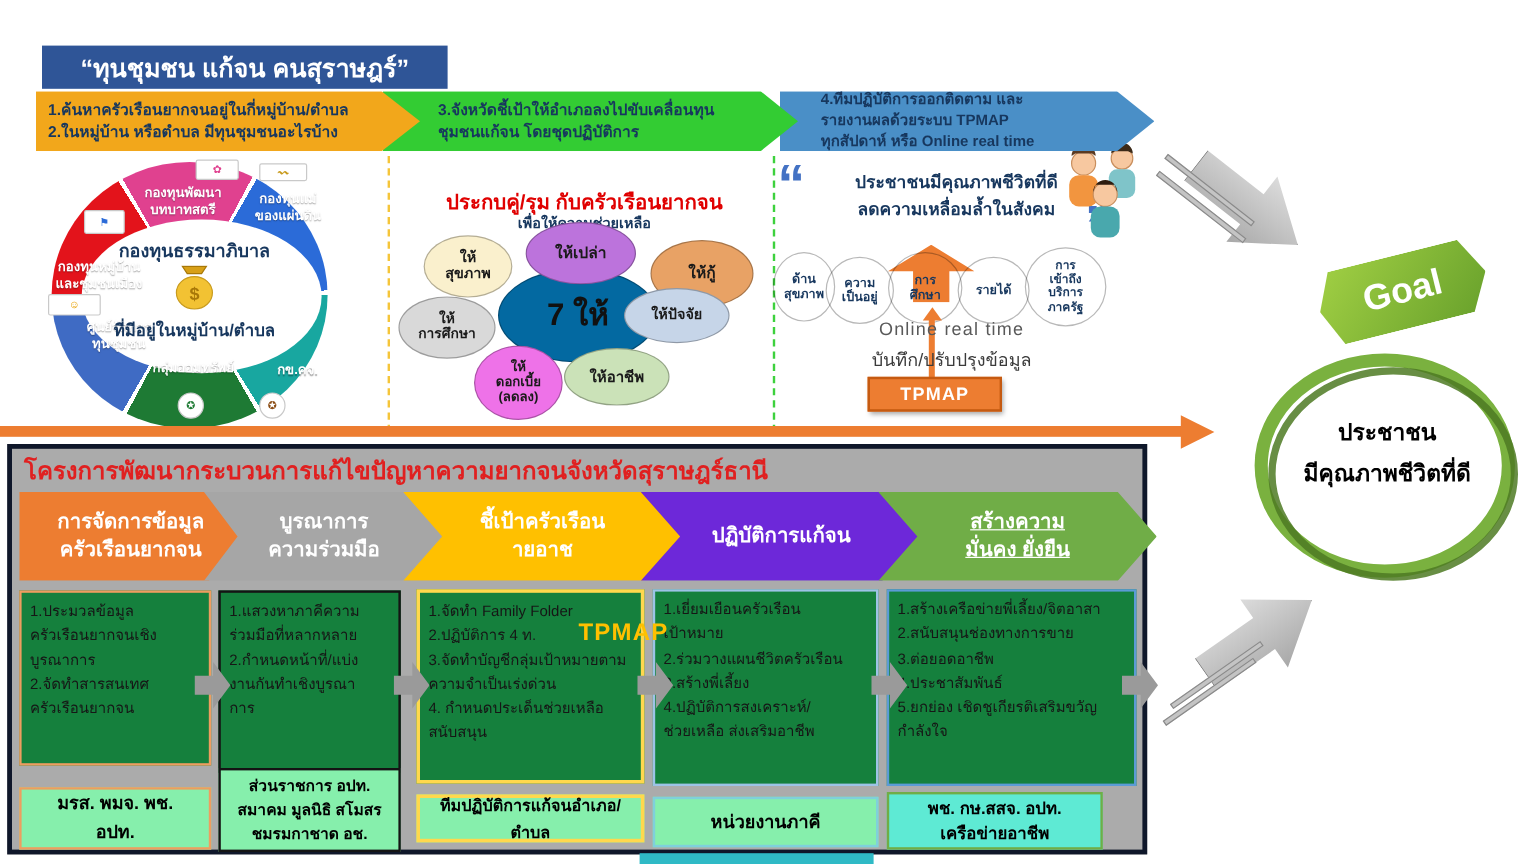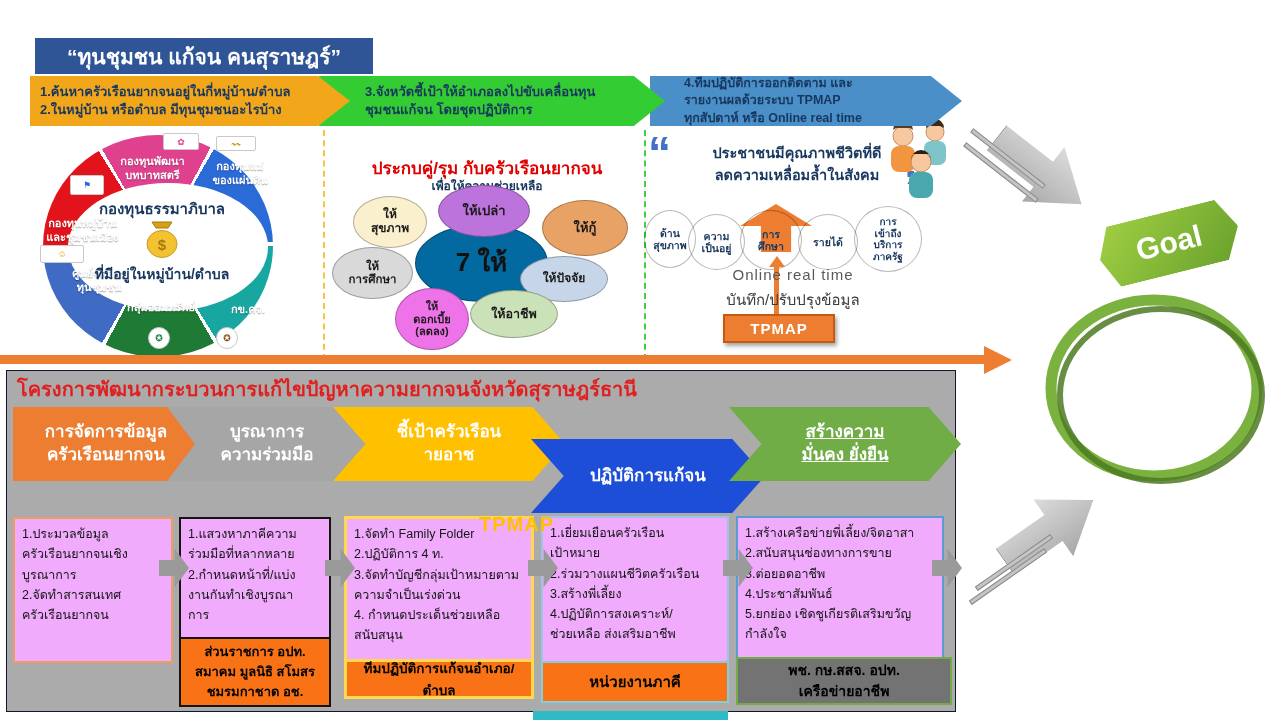--- a/index.html
+++ b/index.html
@@ -48,21 +48,21 @@
   
   .seven { left:332px; top:132px; width:310px; height:226px; }
   .seven .h1 { top:4px;  width:100%; font-size:12.5px; font-weight:bold; color:#17375e; text-align:center; }
   .seven .h2 { top:22px; width:100%; font-size:17px;   font-weight:bold; color:#e00000; text-align:center; }
   .seven .h3 { top:44px; width:100%; font-size:12px;   font-weight:bold; color:#17375e; text-align:center; }
   .ellipse { border-radius:50%; border:1px solid rgba(0,0,0,.28); color:#1a1a1a; font-weight:bold;
              line-height:1.15; }
   .seven .center-e { left:83px; top:92px; width:133px; height:78px; font-size:26px; color:#111; }
   .g0 { left:106px; top:53px;  width:92px; height:52px; font-size:13px; }
   .g1 { left:210px; top:68px;  width:86px; height:56px; font-size:13px; }
-  .g2 { left:188px; top:124px; width:88px; height:46px; font-size:12px; }
+  .g2 { left:188px; top:108px; width:88px; height:46px; font-size:12px; }
   .g3 { left:138px; top:158px; width:88px; height:48px; font-size:12.5px; }
   .g4 { left:63px;  top:156px; width:74px; height:62px; font-size:11px; }
   .g5 { left:0px;   top:115px; width:81px; height:52px; font-size:11.5px; }
   .g6 { left:21px;  top:64px;  width:74px; height:52px; font-size:12px; }
 
   
   .outcome { left:648px; top:130px; width:316px; height:228px; }
   .q-mark { color:#4472c4; font-size:46px; font-weight:bold; line-height:1; }
   .quote-text { left:30px; top:12px; width:238px; font-size:14.5px; font-weight:bold; color:#17375e;
                 text-align:center; line-height:1.55; }
@@ -97,44 +97,44 @@
   .goal-circle { left:1038px; top:290px; width:236px; height:202px; }
   .goal-circle .txt { left:0; top:55px; width:100%; text-align:center; color:#000;
                       font-size:19px; font-weight:bold; line-height:1.8; }
 
   
   .garrow { background:linear-gradient(180deg,#dcdcdc,#a8a8a8); border:1px solid #8a8a8a;
             clip-path:polygon(0 28%,55% 28%,55% 2%,100% 50%,55% 98%,55% 72%,0 72%); }
   .speed { background:#c4c4c4; border:1px solid #8a8a8a; }
 
   
-  .panel { left:6px; top:370px; width:950px; height:342px; background:#ababab; border:1px solid #0f172a; }
+  .panel { left:6px; top:370px; width:950px; height:342px; background:#ababab; border:4px solid #0f172a; }
   .panel-title { left:10px; top:2px; font-size:20px; font-weight:bold; color:#e02020; }
   .chev { top:36px; height:74px; color:#fff; font-weight:bold; font-size:17px; line-height:1.35;
           text-align:center; }
   .chev.first { clip-path:polygon(0 0,85% 0,100% 50%,85% 100%,0 100%); }
   .chev.mid   { clip-path:polygon(0 0,86% 0,100% 50%,86% 100%,0 100%,14% 50%); }
   .c0 { left:6px;   width:186px; }
   .c1 { left:160px; width:200px; }
   .c2 { left:326px; width:232px; }
   .c3 { left:524px; width:234px; }
   .c4 { left:722px; width:232px;text-decoration:underline; }
-  .dbox { background:#f0abfc; color:#161616; font-size:12.5px; line-height:1.62; padding:5px 7px;margin-top:28px; }
+  .dbox { background:#15803d; color:#161616; font-size:12.5px; line-height:1.62; padding:5px 7px; }
   .b0 { left:6px;   top:118px; width:160px; height:146px; }
   .b1 { left:172px; top:118px; width:152px; height:152px; }
   .b2 { left:337px; top:117px; width:190px; height:162px; }
   .b3 { left:534px; top:117px; width:188px; height:164px; }
   .b4 { left:729px; top:117px; width:208px; height:164px; }
-  .obox { background:#f97316; color:#000; font-weight:bold; text-align:center; }
+  .obox { background:#86efac; color:#000; font-weight:bold; text-align:center; }
   .o0 { left:6px;   top:282px; width:160px; height:52px; font-size:15px; line-height:1.6; }
   .o1 { left:172px; top:266px; width:152px; height:70px; font-size:13px; line-height:1.55; }
   .o2 { left:337px; top:288px; width:190px; height:40px; font-size:13.5px; }
   .o3 { left:534px; top:290px; width:188px; height:42px; font-size:15px; }
-  .o4 { left:729px; top:286px; width:216px; height:48px; font-size:14px; line-height:1.5;
-        background:#737373; }
+  .o4 { left:729px; top:286px; width:180px; height:48px; font-size:14px; line-height:1.5;
+        background:#5eead4; }
   .mini-arrow { top:175px; width:30px; height:44px; background:#9a9a9a; border:0;
                 clip-path:polygon(0 32%,52% 32%,52% 6%,100% 50%,52% 94%,52% 68%,0 68%); }
   .tpmap-mark { left:472px; top:142px; font-size:20px; font-weight:bold; color:#ffc000; z-index:5;
                 letter-spacing:1px; }
   .teal-strip { left:533px; top:711px; width:195px; height:9px; background:#2fbac6; }
 </style>
 </head>
 <body>
 
 <div class="abs ctr title-box">“ทุนชุมชน แก้จน คนสุราษฎร์”</div>
@@ -274,20 +274,22 @@
 <div class="abs speed" style="left:962px;top:156px;width:92px;height:5px;transform:rotate(38deg);"></div>
 <div class="abs speed" style="left:955px;top:170px;width:92px;height:5px;transform:rotate(38deg);"></div>
 
 <div class="abs ctr goal-banner">Goal</div>
 
 <div class="abs goal-circle">
   <svg width="236" height="202" viewBox="0 0 236 202">
     <ellipse cx="116" cy="98" rx="103" ry="88" fill="none" stroke="#7ab13f" stroke-width="11"></ellipse>
     <ellipse cx="123" cy="105" rx="101" ry="86" fill="none" stroke="#4e7a23" stroke-width="6" opacity="0.85"></ellipse>
   </svg>
+  <div class="abs txt pre">ประชาชน
+มีคุณภาพชีวิตที่ดี</div>
 </div>
 
 <div class="abs garrow" style="left:995px;top:495px;width:108px;height:72px;transform:rotate(-35deg);"></div>
 <div class="abs speed" style="left:968px;top:560px;width:92px;height:5px;transform:rotate(-35deg);"></div>
 <div class="abs speed" style="left:962px;top:574px;width:92px;height:5px;transform:rotate(-35deg);"></div>
 
 <div class="abs panel">
   <div class="abs panel-title">โครงการพัฒนากระบวนการแก้ไขปัญหาความยากจนจังหวัดสุราษฎร์ธานี</div>
 
   <div class="abs ctr chev first c0" style="background-color: rgb(237, 125, 49);">
@@ -295,21 +297,21 @@
 ครัวเรือนยากจน</span>
     </div>
   <div class="abs ctr chev mid   c1" style="background-color: rgb(166, 166, 166);">
       <span class="pre">บูรณาการ
 ความร่วมมือ</span>
     </div>
   <div class="abs ctr chev mid   c2" style="background-color: rgb(255, 192, 0);">
       <span class="pre">ชี้เป้าครัวเรือน
 ายอาช</span>
     </div>
-  <div class="abs ctr chev mid   c3" style="background-color: #1d4ed8; margin-top: 32px;">
+  <div class="abs ctr chev mid   c3" style="background-color: #6d28d9;">
       <span class="pre">ปฏิบัติการแก้จน</span>
     </div>
   <div class="abs ctr chev mid   c4" style="background-color: rgb(112, 173, 71);">
       <span class="pre">สร้างความ
 มั่นคง ยั่งยืน</span>
     </div>
 
   <div class="abs dbox pre b0" style="border: 2px solid rgb(237, 157, 96);">1.ประมวลข้อมูล
 ครัวเรือนยากจนเชิง
 บูรณาการ
@@ -338,20 +340,24 @@
 4.ประชาสัมพันธ์
 5.ยกย่อง เชิดชูเกียรติเสริมขวัญ
 กำลังใจ</div>
 
   <div class="abs mini-arrow" style="left:152px;"></div>
   <div class="abs mini-arrow" style="left:318px;"></div>
   <div class="abs mini-arrow" style="left:521px;"></div>
   <div class="abs mini-arrow" style="left:716px;"></div>
   <div class="abs mini-arrow" style="left:925px;"></div>
 
+  <div class="abs ctr obox o0" style="border: 2px solid rgb(237, 157, 96);">
+      <span class="pre">มรส. พมจ. พช.
+อปท.</span>
+    </div>
   <div class="abs ctr obox o1" style="border: 2px solid rgb(20, 20, 20);">
       <span class="pre">ส่วนราชการ อปท.
 สมาคม มูลนิธิ สโมสร
 ชมรมกาชาด อช.</span>
     </div>
   <div class="abs ctr obox o2" style="border: 3px solid rgb(255, 216, 77);">
       <span class="pre">ทีมปฏิบัติการแก้จนอำเภอ/ตำบล</span>
     </div>
   <div class="abs ctr obox o3" style="border: 2px solid rgb(127, 208, 219);">
       <span class="pre">หน่วยงานภาคี</span>

